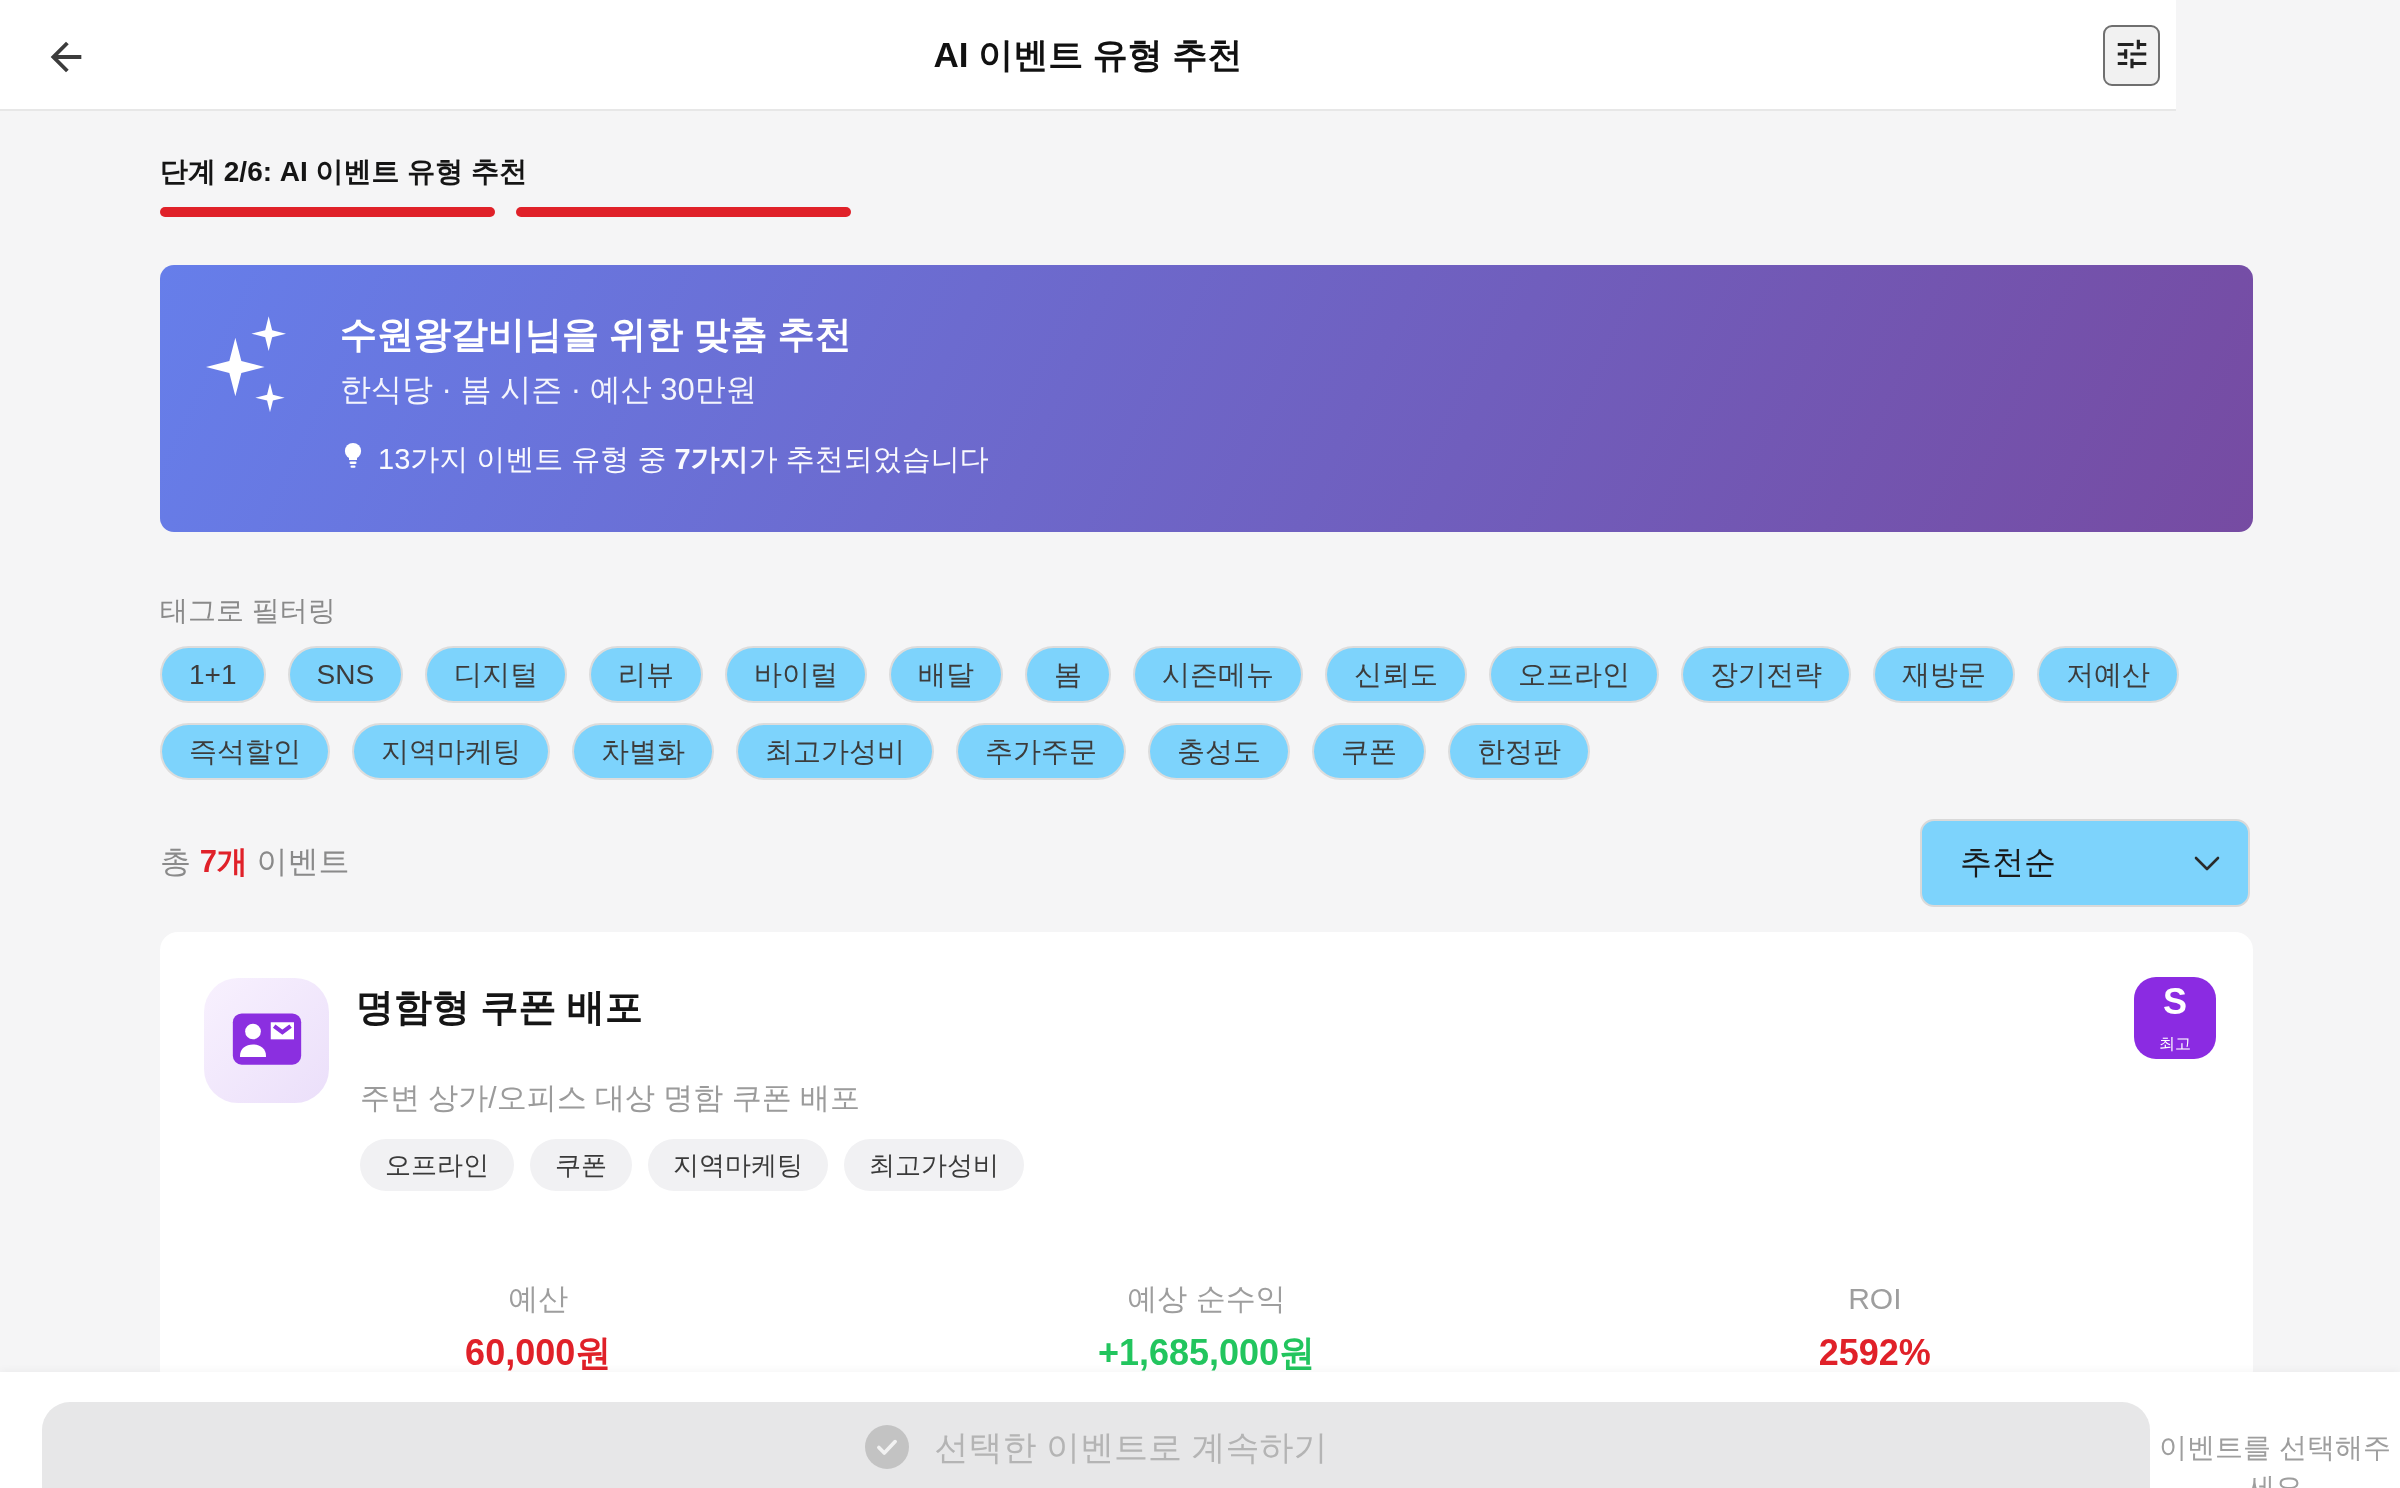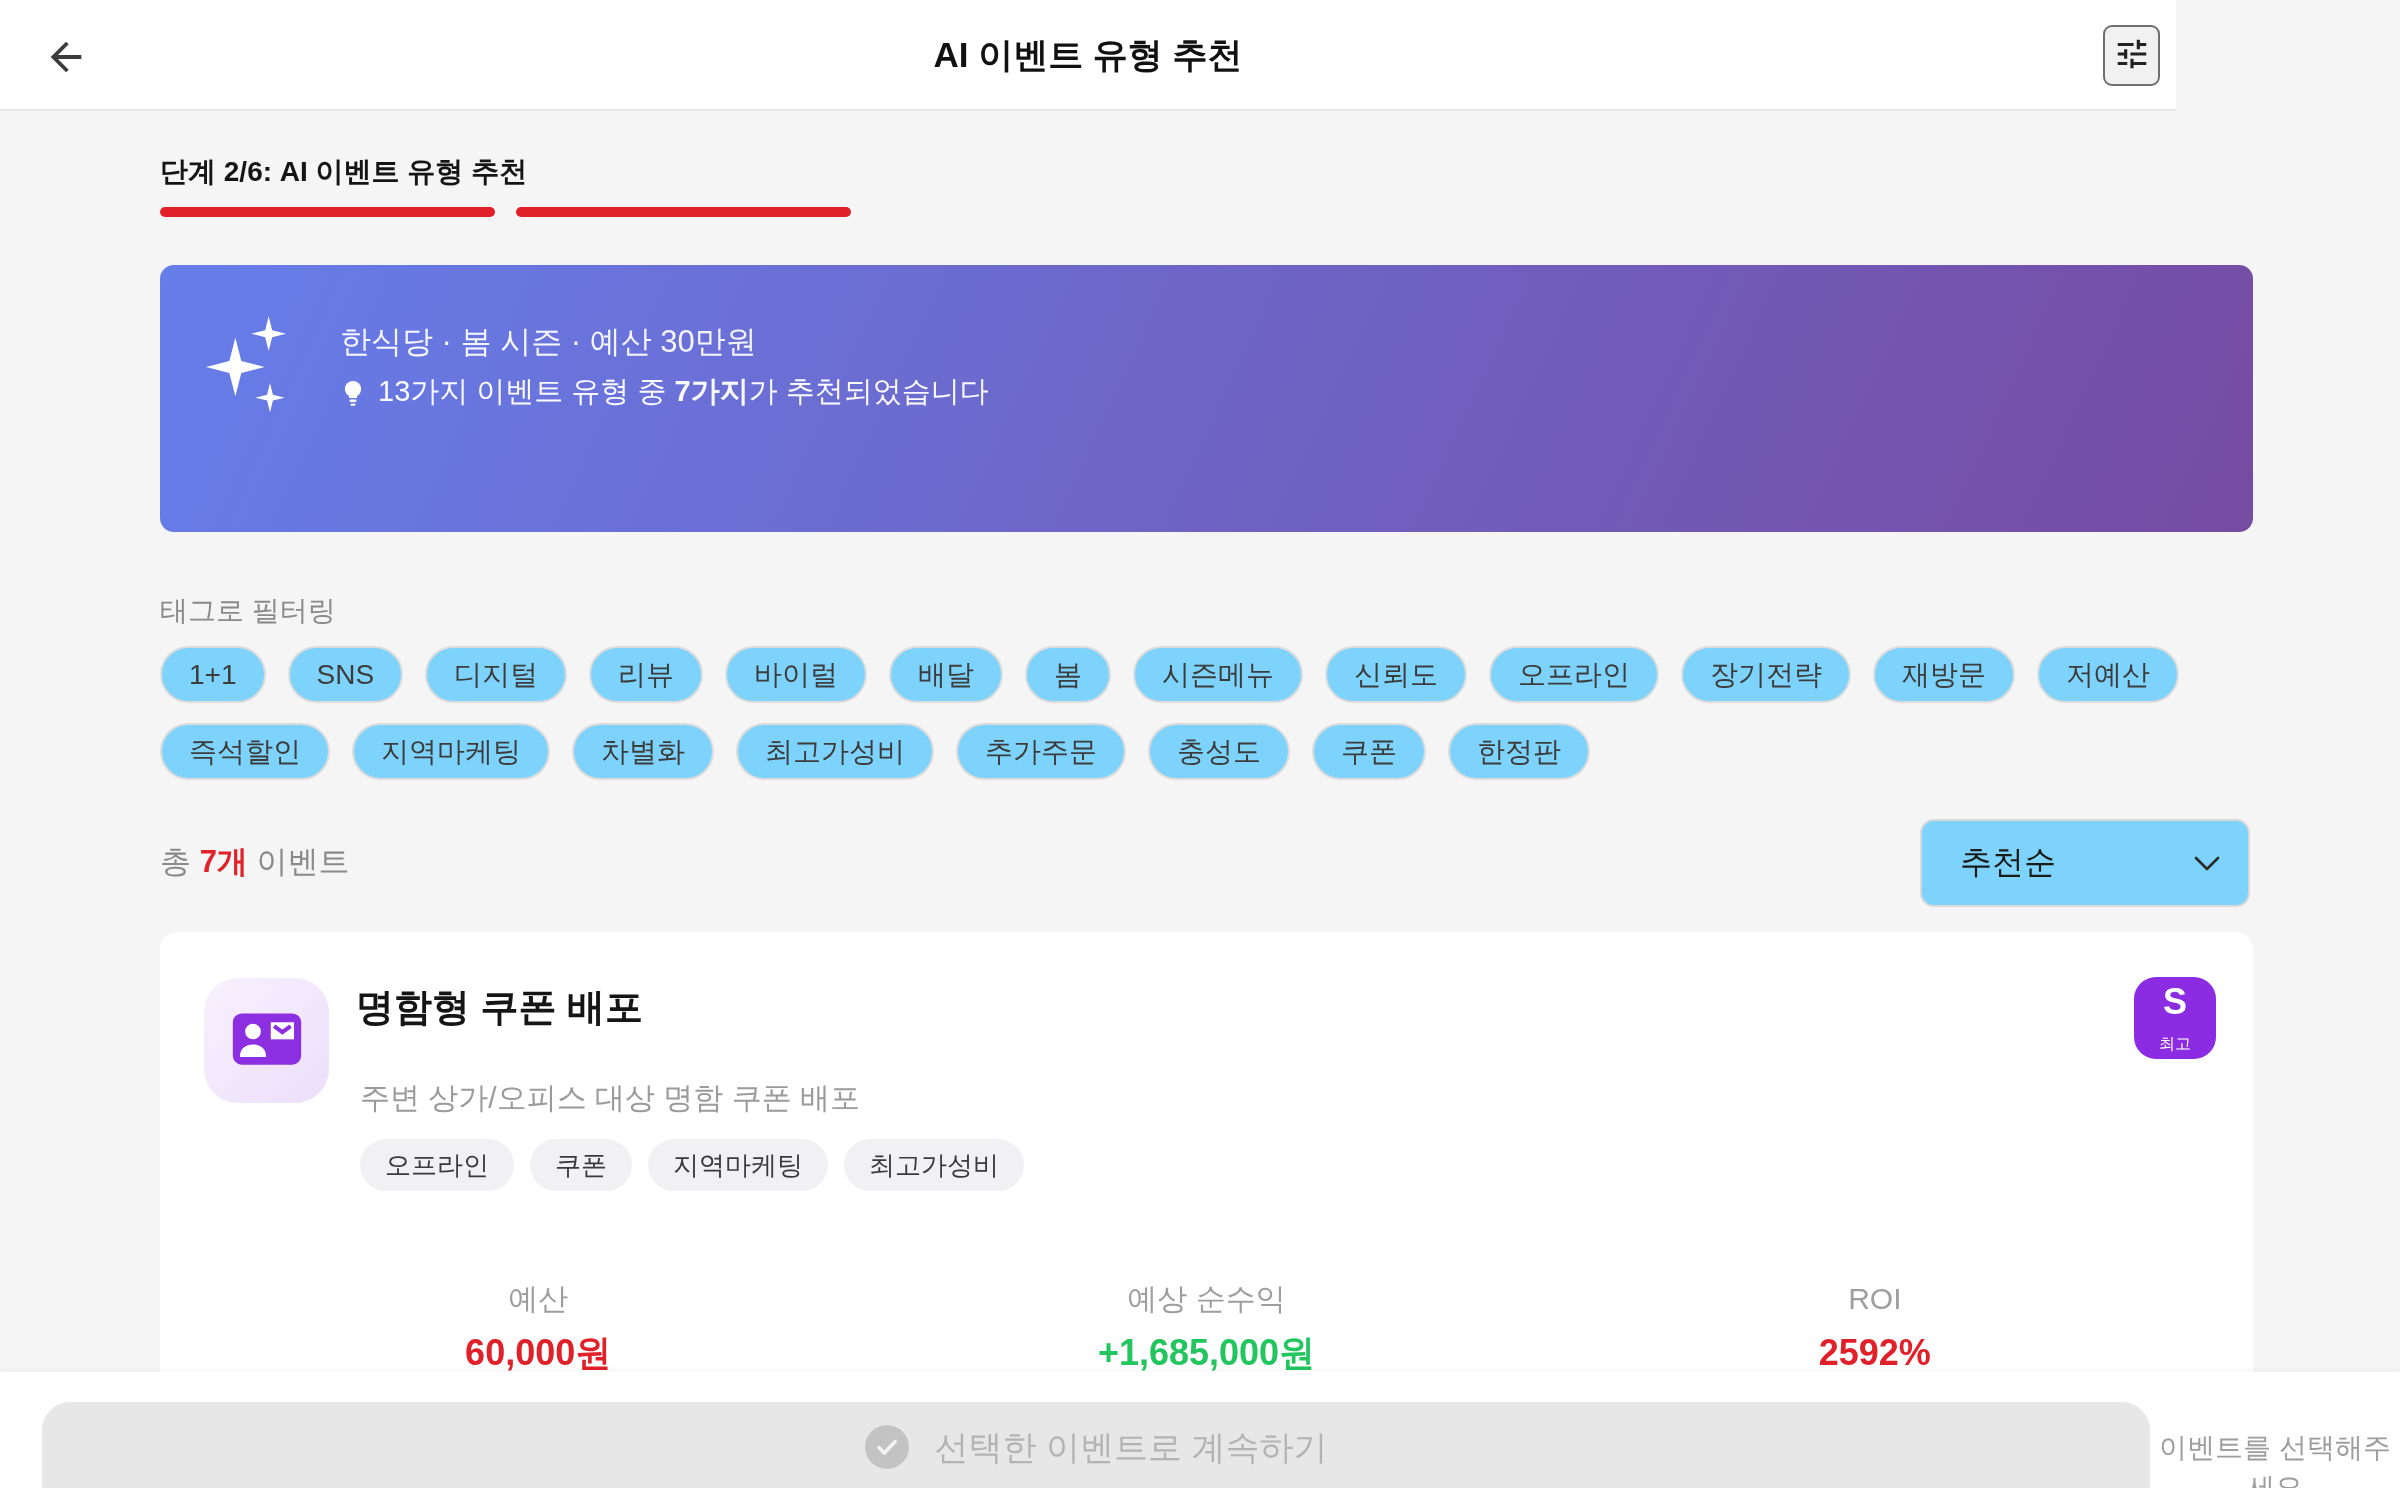--- a/index.html
+++ b/index.html
@@ -24,21 +24,21 @@
   .step-label { position:absolute; left:160px; top:153px; font-size:28px; font-weight:700; color:#151515;text-align:center; }
   .progress-bars { position:absolute; left:160px; top:207px; display:flex; gap:21px; }
   .pbar { width:335px; height:10px; border-radius:5px; background:#e02129; }
   
   .banner { position:absolute; left:160px; top:265px; width:2093px; height:267px;
     border-radius:14px; background:linear-gradient(115deg,#667eea 0%,#764ba2 100%); color:#fff; }
   .banner-sparkles { position:absolute; left:46px; top:46px; }
   .banner-text { position:absolute; left:180px; top:46px; }
   .banner-title { font-size:37px; font-weight:700; line-height:48px; }
   .banner-subtitle { margin-top:12px; font-size:31px; line-height:38px; color:rgba(255,255,255,.93); }
-  .banner-info { margin-top:12px; font-size:29px; line-height:36px; display:flex; align-items:flex-end; gap:12px; color:rgba(255,255,255,.96); }
+  .banner-info { margin-top:32px; font-size:29px; line-height:36px; display:flex; align-items:flex-start; gap:12px; color:rgba(255,255,255,.96); }
   .banner-info b { font-weight:700; }
   
   .filter-label { position:absolute; left:160px; top:592px; font-size:28px; color:#8a8a8a; }
   .filter-tags { position:absolute; left:160px; top:646px; width:2100px;
     display:flex; flex-wrap:wrap; gap:20px 22px; }
   .chip { height:57px; padding:0 27px; background:#7dd3fc; border:2px solid #dcdcdc;
     border-radius:29px; font-size:28px; color:#3c3c3c; display:inline-flex;
     align-items:center; cursor:pointer; font-family:inherit; }
   
   .count-row { position:absolute; left:160px; top:816px; width:2093px; height:92px; }
@@ -112,20 +112,21 @@
 
 <div class="banner">
   <span class="banner-sparkles">
     <svg width="80" height="112" viewBox="0 0 60 84">
       <path d="M22 20 L26.5 37.5 L44 42 L26.5 46.5 L22 64 L17.5 46.5 L0 42 L17.5 37.5 Z" fill="#fff"></path>
       <path d="M47 4 L49.6 14.4 L60 17 L49.6 19.6 L47 30 L44.4 19.6 L34 17 L44.4 14.4 Z" fill="#fff"></path>
       <path d="M48 54 L50.2 62.8 L59 65 L50.2 67.2 L48 76 L45.8 67.2 L37 65 L45.8 62.8 Z" fill="#fff"></path>
     </svg>
   </span>
   <div class="banner-text">
+    <div class="banner-title">수원왕갈비님을 위한 맞춤 추천</div>
     <div class="banner-subtitle">한식당 · 봄 시즌 · 예산 30만원</div>
     <div class="banner-info">
       <span style="display:inline-flex;">
         <svg width="26" height="30" viewBox="0 0 20 24">
           <circle cx="10" cy="8" r="6.5" fill="#fff"></circle>
           <path d="M6.8 12 h6.4 v3.2 h-6.4 z" fill="#fff"></path>
           <rect x="7.2" y="16.4" width="5.6" height="2" rx="1" fill="#fff"></rect>
           <rect x="8" y="19.6" width="4" height="1.8" rx="0.9" fill="#fff"></rect>
         </svg>
       </span>

